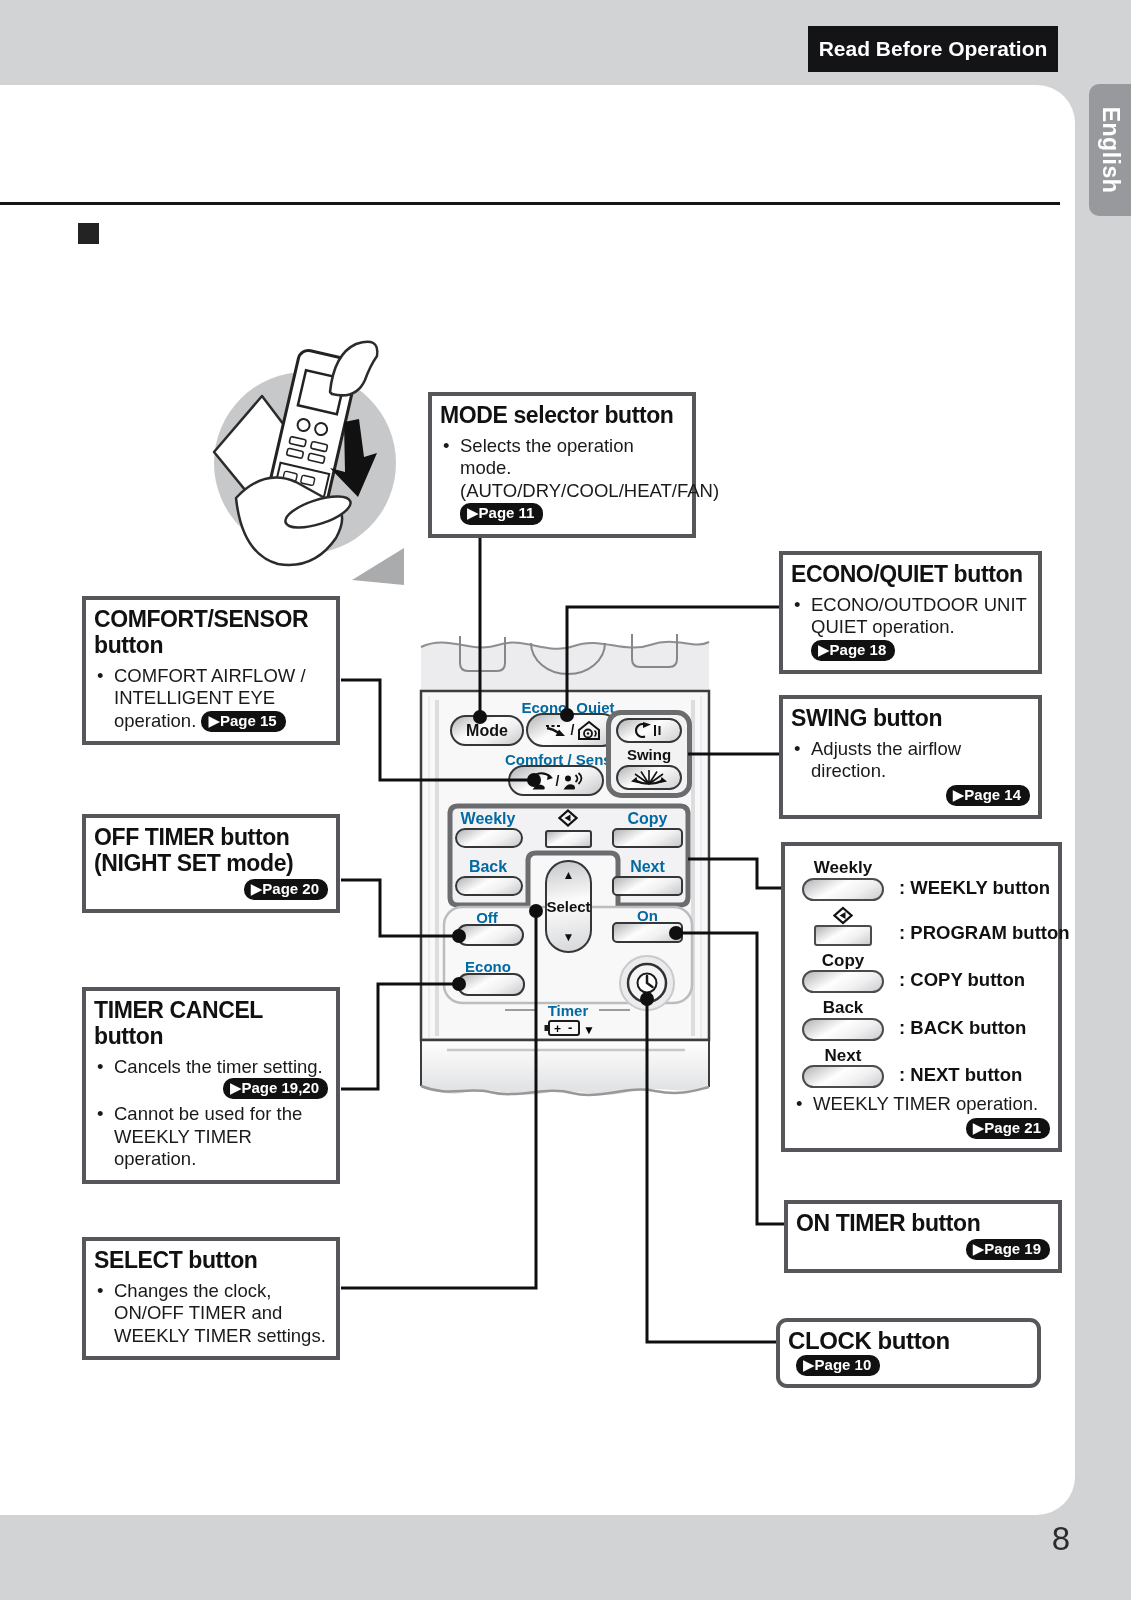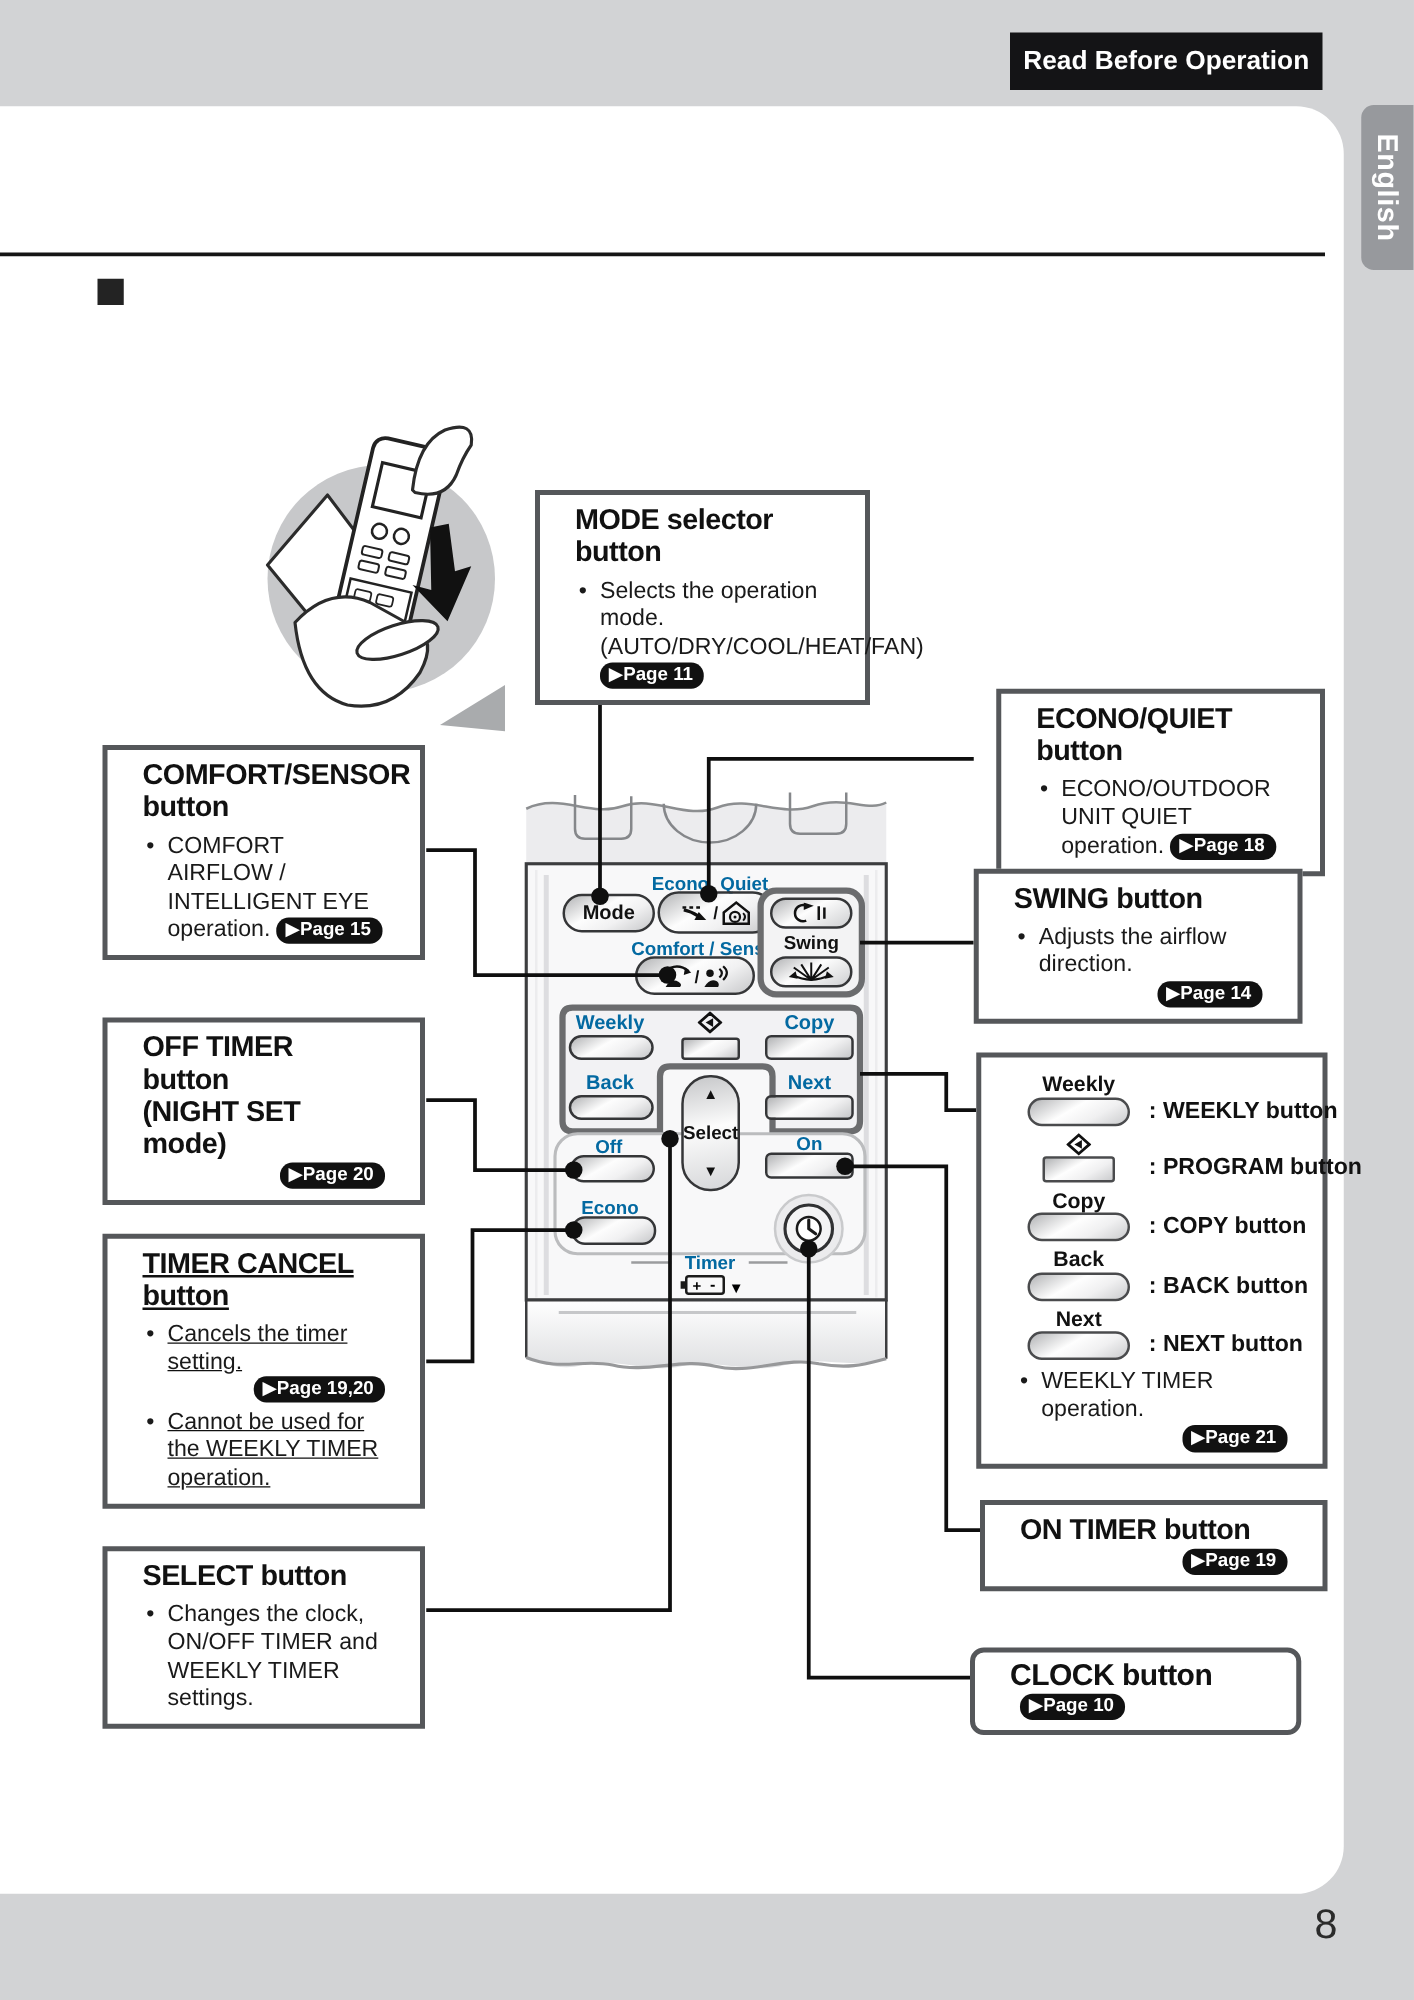--- a/index.html
+++ b/index.html
@@ -14,21 +14,21 @@
   .lang-tab span{position:absolute;left:50%;top:50%;transform:translate(-50%,-50%) rotate(90deg);
             color:#fff;font-weight:bold;font-size:23px;white-space:nowrap;letter-spacing:.5px;}
   .rule{position:absolute;left:0;top:202px;width:1060px;height:3px;background:#151515;z-index:1;}
   .heading{position:absolute;left:78px;top:218px;display:flex;align-items:flex-start;z-index:1;}
   .heading .sq{width:21px;height:21px;background:#232323;margin:5px 13px 0 0;flex:none;}
   .heading .ht{font-weight:bold;font-size:27px;letter-spacing:-0.3px;}
   .pagenum{position:absolute;left:1000px;top:1520px;width:70px;text-align:right;font-size:33px;color:#2b2b2b;z-index:1;}
 
   
   .box{position:absolute;background:#fff;border:4px solid #55575a;box-sizing:border-box;
-       padding:7px 28px 9px;z-index:6;}
+       padding:7px 8px 9px;z-index:6;}
   .title{font-weight:bold;font-size:23px;line-height:1.12;letter-spacing:-0.4px;}
   .bullet{position:relative;margin-top:6px;padding-left:20px;font-size:18.5px;line-height:1.22;color:#1a1a1a;}
   .bullet::before{content:"\2022";position:absolute;left:3px;top:0;}
   .badge{display:inline-block;background:#111;color:#fff;font-weight:bold;font-size:15px;
          line-height:1.35;padding:0 9px 1px 7px;border-radius:10px;white-space:nowrap;vertical-align:1px;}
   .badge-row{text-align:right;margin-top:2px;}
 
   
   .wrow{display:flex;align-items:flex-end;margin-bottom:5px;}
   .wkey{width:100px;display:flex;flex-direction:column;align-items:center;flex:none;}
@@ -277,21 +277,21 @@
   </svg>
 
   <div class="box" style="left:428px;top:392px;width:268px;">
     <div class="title">MODE selector button</div>
     <div class="bullet">
       <span>Selects the operation mode. (AUTO/DRY/COOL/HEAT/FAN)</span>
       <span class="badge">▶Page 11</span>
     </div>
   </div>
 
-  <div class="box" style="left:797px;top:551px;width:263px;">
+  <div class="box" style="left:779px;top:551px;width:263px;">
     <div class="title">ECONO/QUIET button</div>
     <div class="bullet">
       <span>ECONO/OUTDOOR UNIT QUIET operation.</span>
       <span class="badge">▶Page 18</span>
     </div>
   </div>
 
   <div class="box" style="left:82px;top:596px;width:258px;">
     <div class="title">
       <span>COMFORT/SENSOR</span><br>
@@ -363,21 +363,21 @@
       <div class="wdesc">: NEXT button</div>
     </div>
     <div class="bullet" style="margin-top:2px;">
       <span>WEEKLY TIMER operation.</span>
     </div>
     <div class="badge-row">
       <span class="badge">▶Page 21</span>
     </div>
   </div>
 
-  <div class="box" style="left:82px;top:987px;width:258px;text-decoration:underline;">
+  <div class="box" style="left:82px;top:987px;width:258px;">
     <div class="title">
       <span>TIMER CANCEL</span><br>
       <span>button</span>
     </div>
     <div class="bullet">
       <span>Cancels the timer setting.</span>
     </div>
     <div class="badge-row" style="margin-top:0;">
       <span class="badge">▶Page 19,20</span>
     </div>

